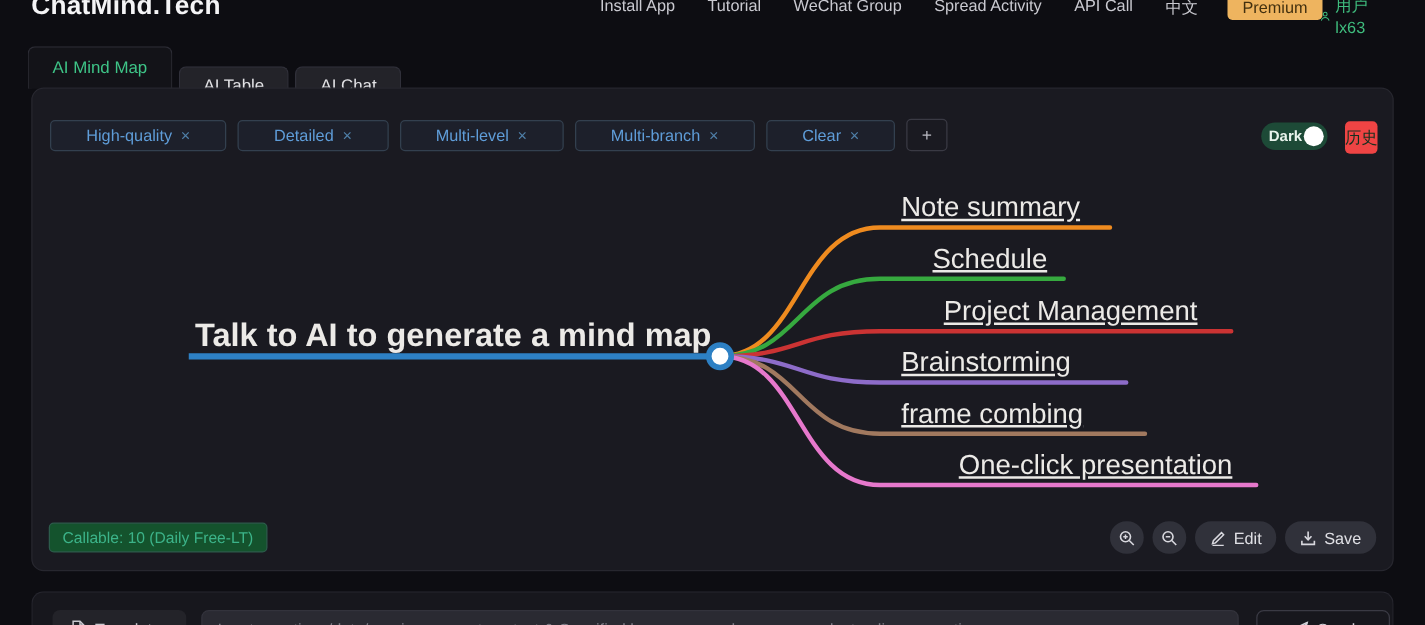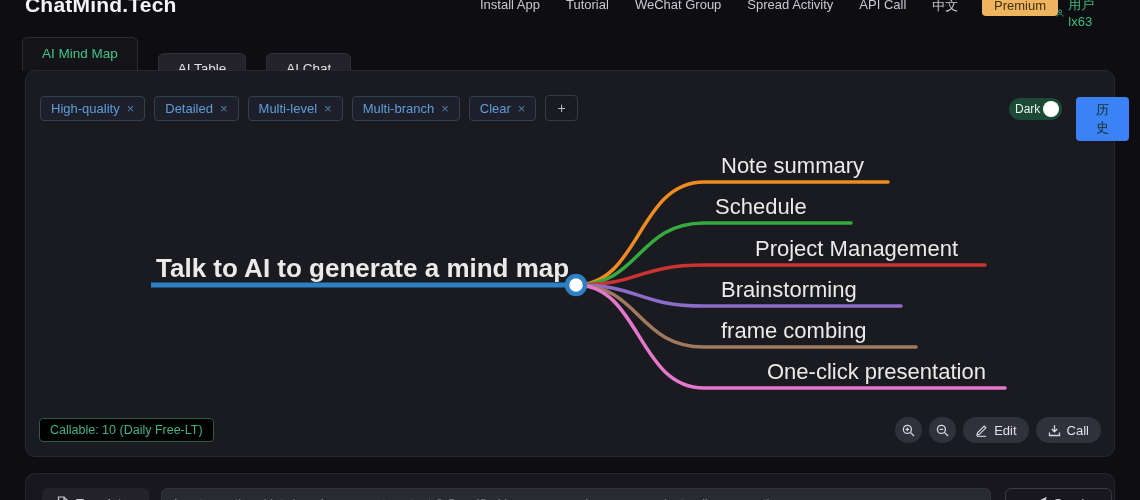--- a/index.html
+++ b/index.html
@@ -10,52 +10,52 @@
   .navbar { position:absolute; top:0; left:0; width:962px; height:26px; }
   .logo { position:absolute; left:25px; top:-7px; font-size:21px; font-weight:800; color:#f4f4f6; letter-spacing:.2px; }
   .nav-links { position:absolute; left:480px; top:-3px; display:flex; gap:26px; }
   .nav-link { font-size:13px; color:#c9c9d0; white-space:nowrap; cursor:pointer; }
   .premium-btn { position:absolute; left:982px; top:-6px; background:#eeb45f; color:#42300f;
                  font-size:13px; padding:4px 12px 3px; border-radius:4px; cursor:pointer; }
   .user-area { position:absolute; left:1056px; top:-4px; display:flex; align-items:center; gap:4px;
                color:#3fbd7e; font-size:13px; cursor:pointer; }
 
   
-  .tabbar { position:absolute; left:22px; top:37px; display:flex; gap:20px; align-items:flex-end; }
+  .tabbar { position:absolute; left:22px; top:37px; display:flex; gap:5px; align-items:flex-end; }
   .tab { height:18px; line-height:30px; padding:0 19px; font-size:13.5px; border-radius:6px 6px 0 0;
          background:#232329; border:1px solid #30303a; border-bottom:none; color:#e3e3e6; cursor:pointer; white-space:nowrap; }
   .tab.active { height:34px; line-height:32px; background:#131318; border-color:#2c2c35; color:#3ec487; }
 
   
   .canvas { position:absolute; left:25px; top:70px; width:1090px; height:387px;
             background:#1a1a21; border:1px solid #27272f; border-radius:10px; }
 
   .chips { position:absolute; left:14px; top:24px; display:flex; gap:9px; align-items:center; }
-  .chip { display:flex; align-items:center; gap:7px; padding:4px 10px; font-size:13px; color:#5f9dd9;
+  .chip { display:flex; align-items:center; gap:7px; padding:4px 28px; font-size:13px; color:#5f9dd9;
           background:rgba(72,112,164,0.08); border:1px solid #33404f; border-radius:4px; cursor:pointer; white-space:nowrap; }
   .chip .x { color:#4f7fa8; font-size:13px; }
   .chip-add { padding:4px 11px; font-size:14px; color:#b9b9c2; background:transparent;
               border:1px solid #3a3a44; border-radius:4px; cursor:pointer; }
 
   .theme-toggle { position:absolute; left:983px; top:27px; width:53px; height:22px; border-radius:11px;
                   background:#1d4a37; display:flex; align-items:center; cursor:pointer; }
-  .theme-toggle .t-label { font-size:12px; color:#e8f3ec; margin-left:6px; }
+  .theme-toggle .t-label { font-size:12px; color:#e8f3ec; margin-left:6px;font-weight:bold; }
   .theme-toggle .knob { position:absolute; right:3px; top:3px; width:16px; height:16px; border-radius:50%; background:#ffffff; }
-  .history-btn { position:absolute; left:1050px; top:26px; padding:4px 20px; background:#3b82f6; color:#14301f;
+  .history-btn { position:absolute; left:1050px; top:26px; padding:4px 0; background:#ef4444; color:#14301f;
                  font-size:13px; border-radius:4px; cursor:pointer; }
 
   
   .mindmap-svg { position:absolute; left:0; top:0; width:1090px; height:387px; }
   .mm-label { position:absolute; color:#eceae7; white-space:nowrap; }
   .mm-root-label { font-size:26px; }
-  .mm-branch-label { font-size:22px; }
+  .mm-branch-label { font-size:22px;text-decoration:underline; }
 
   
   .callable-badge { position:absolute; left:13px; top:347px; padding:4px 10px; font-size:12.5px; color:#3cb389;
-                    background:#000000; border:1px solid #2c5b4b; border-radius:4px; white-space:nowrap; }
+                    background:#14532d; border:1px solid #2c5b4b; border-radius:4px; white-space:nowrap; }
   .canvas-actions { position:absolute; right:13px; top:346px; display:flex; gap:7px; align-items:center; }
   .icon-btn { width:27px; height:26px; border-radius:13px; background:#30313a; display:flex; align-items:center;
               justify-content:center; cursor:pointer; }
   .action-btn { height:26px; padding:0 12px; border-radius:13px; background:#30313a; display:flex; gap:6px;
                 align-items:center; font-size:13px; color:#e0e0e5; cursor:pointer; }
 
   
   .composer { position:absolute; left:25px; top:473px; width:1090px; height:40px;
               background:#17171d; border:1px solid #26262e; border-bottom:none; border-radius:10px 10px 0 0; }
   .templates-btn { position:absolute; left:16px; top:14px; height:30px; padding:0 14px; background:#232329;
@@ -137,21 +137,21 @@
       <path d="M550 214 C614 214 612 152 678 152 L825 152" stroke="#36a93f" stroke-width="3.5" stroke-linecap="round" fill="none"></path>
       <path d="M550 214 C614 214 612 194 678 194 L959 194" stroke="#cb3333" stroke-width="3.5" stroke-linecap="round" fill="none"></path>
       <path d="M550 214 C614 214 612 235 678 235 L875 235" stroke="#8d6cc9" stroke-width="3.5" stroke-linecap="round" fill="none"></path>
       <path d="M550 214 C614 214 612 276 678 276 L890 276" stroke="#a1795f" stroke-width="3.5" stroke-linecap="round" fill="none"></path>
       <path d="M550 214 C614 214 612 317 678 317 L979 317" stroke="#e678cc" stroke-width="3.5" stroke-linecap="round" fill="none"></path>
       <circle cx="550" cy="214" r="9" fill="#ffffff" stroke="#2d80c4" stroke-width="4.5"></circle>
     </svg>
   <div class="mm-label mm-root-label" id="mm-root-label" style="left:130px; top:182px;font-weight:bold;">Talk to AI to generate a mind map</div>
   <div id="mm-branch-labels">
       <div class="mm-label mm-branch-label" style="left: 695px; top: 82px;">Note summary</div>
-      <div class="mm-label mm-branch-label" style="left: 689px; top: 123px; text-align: right;">Schedule</div>
+      <div class="mm-label mm-branch-label" style="left: 720px; top: 123px; text-align: right;">Schedule</div>
       <div class="mm-label mm-branch-label" style="left: 729px; top: 165px; text-align: right;">Project Management</div>
       <div class="mm-label mm-branch-label" style="left: 695px; top: 206px;">Brainstorming</div>
       <div class="mm-label mm-branch-label" style="left: 695px; top: 247px; text-align: right;">frame combing</div>
       <div class="mm-label mm-branch-label" style="left: 695px; top: 288px; margin-left: 46px;">One-click presentation</div>
     </div>
 
   <div class="callable-badge">Callable: 10 (Daily Free-LT)</div>
 
   <div class="canvas-actions">
     <div class="icon-btn">
@@ -175,21 +175,21 @@
         <line x1="2" y1="12.3" x2="11" y2="12.3" stroke="#d8d8de" stroke-width="1.1"></line>
       </svg>
       <span>Edit</span>
     </div>
     <div class="action-btn">
       <svg class="ic" width="13" height="13" viewBox="0 0 13 13">
         <line x1="6.5" y1="1.2" x2="6.5" y2="7.5" stroke="#d8d8de" stroke-width="1.3"></line>
         <path d="M3.8 5 L6.5 7.8 L9.2 5" fill="none" stroke="#d8d8de" stroke-width="1.3"></path>
         <path d="M1.5 8.5 L1.5 11.5 L11.5 11.5 L11.5 8.5" fill="none" stroke="#d8d8de" stroke-width="1.3"></path>
       </svg>
-      <span>Call</span>
+      <span>Save</span>
     </div>
   </div>
 </div>
 
 <div class="composer">
   <div class="templates-btn">
     <svg class="ic" width="13" height="14" viewBox="0 0 13 14">
       <path d="M2.5 1 L8 1 L11 4 L11 13 L2.5 13 Z" fill="none" stroke="#c9c9cf" stroke-width="1.2"></path>
       <path d="M8 1 L8 4 L11 4" fill="none" stroke="#c9c9cf" stroke-width="1.2"></path>
     </svg>

